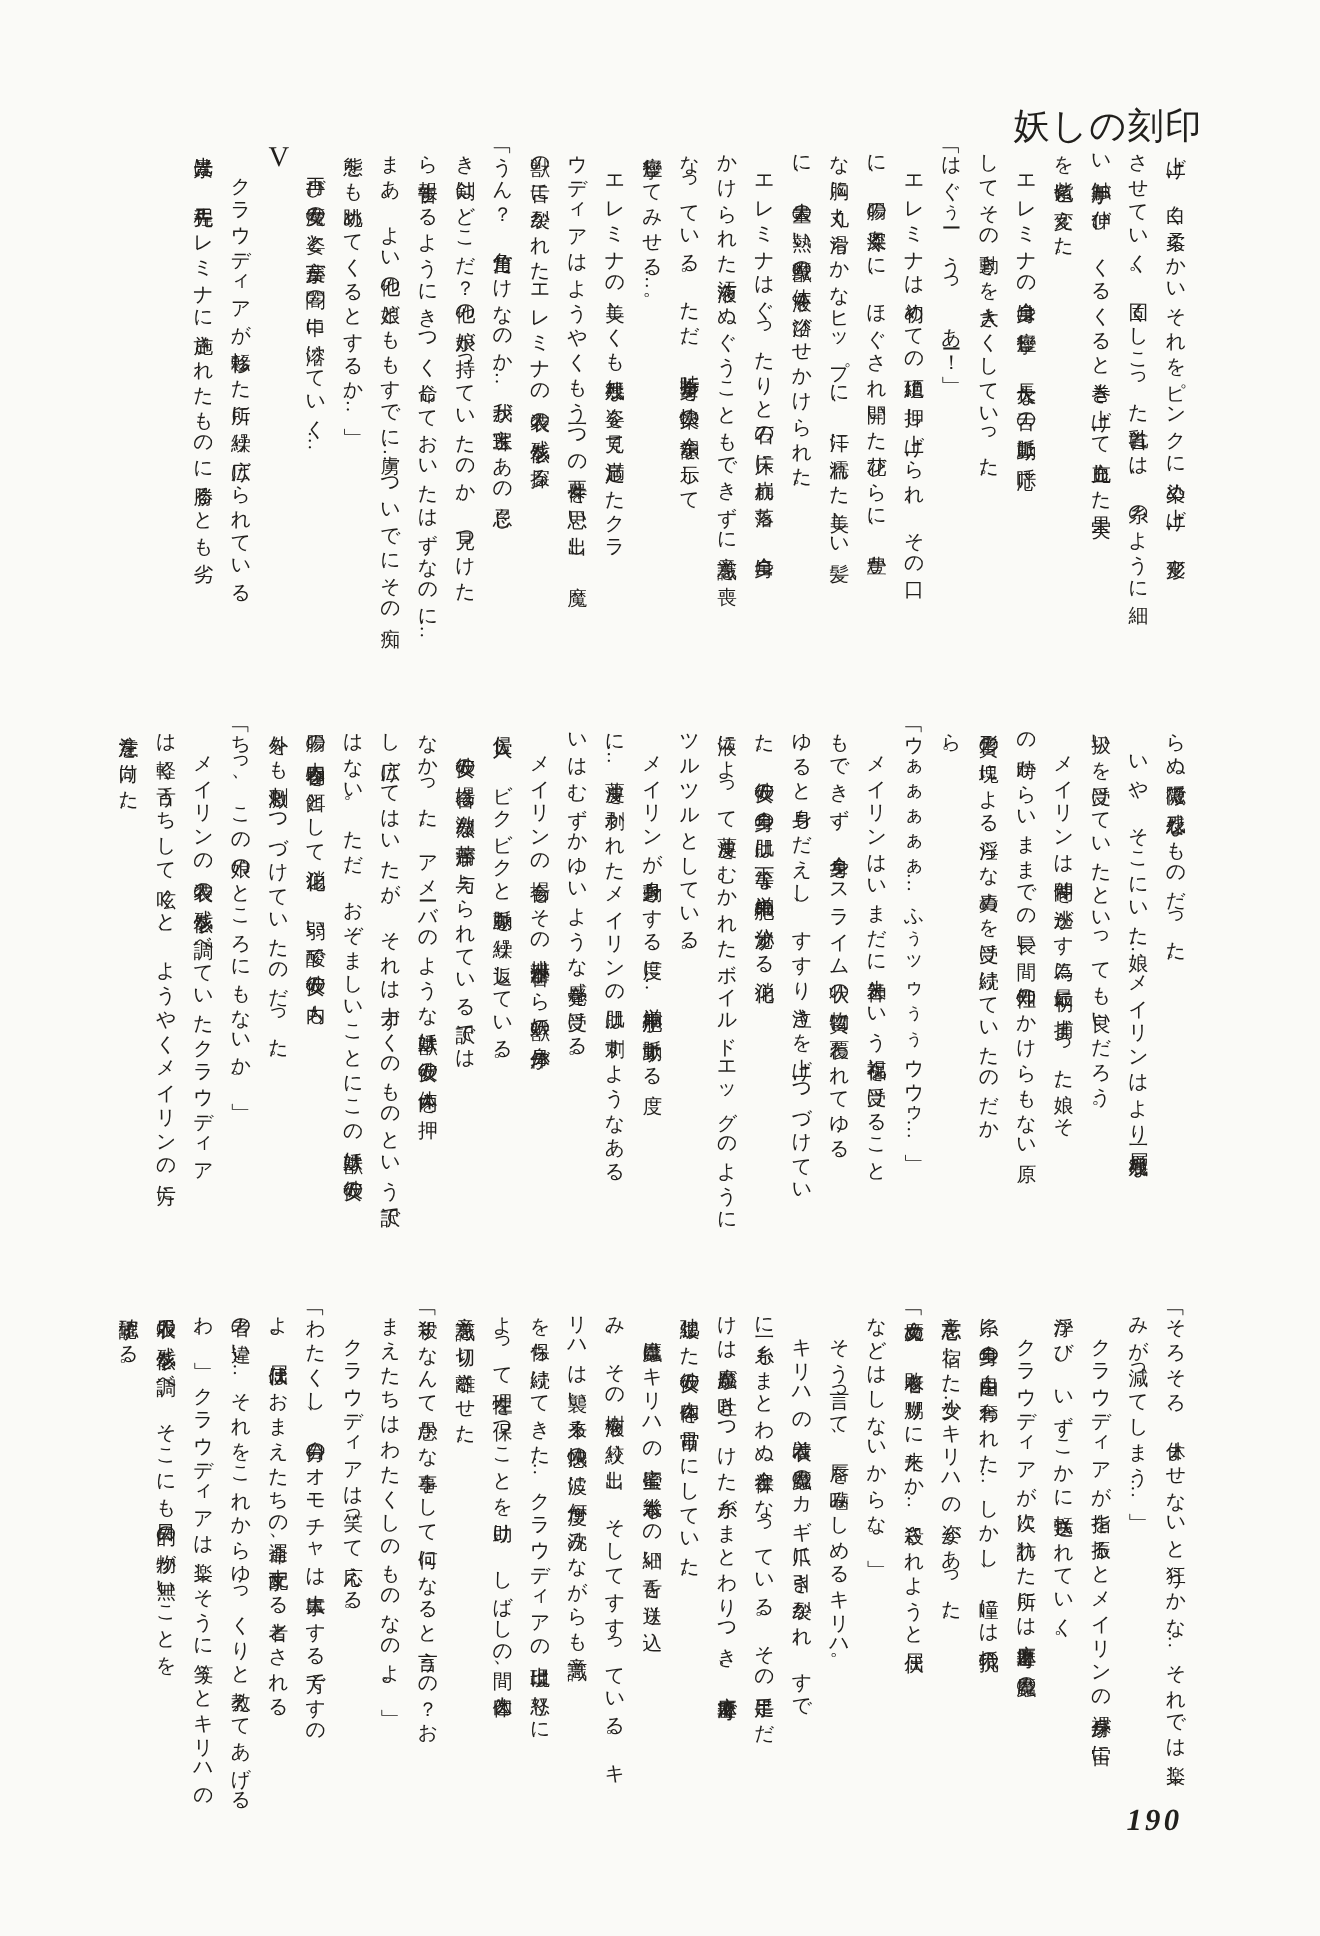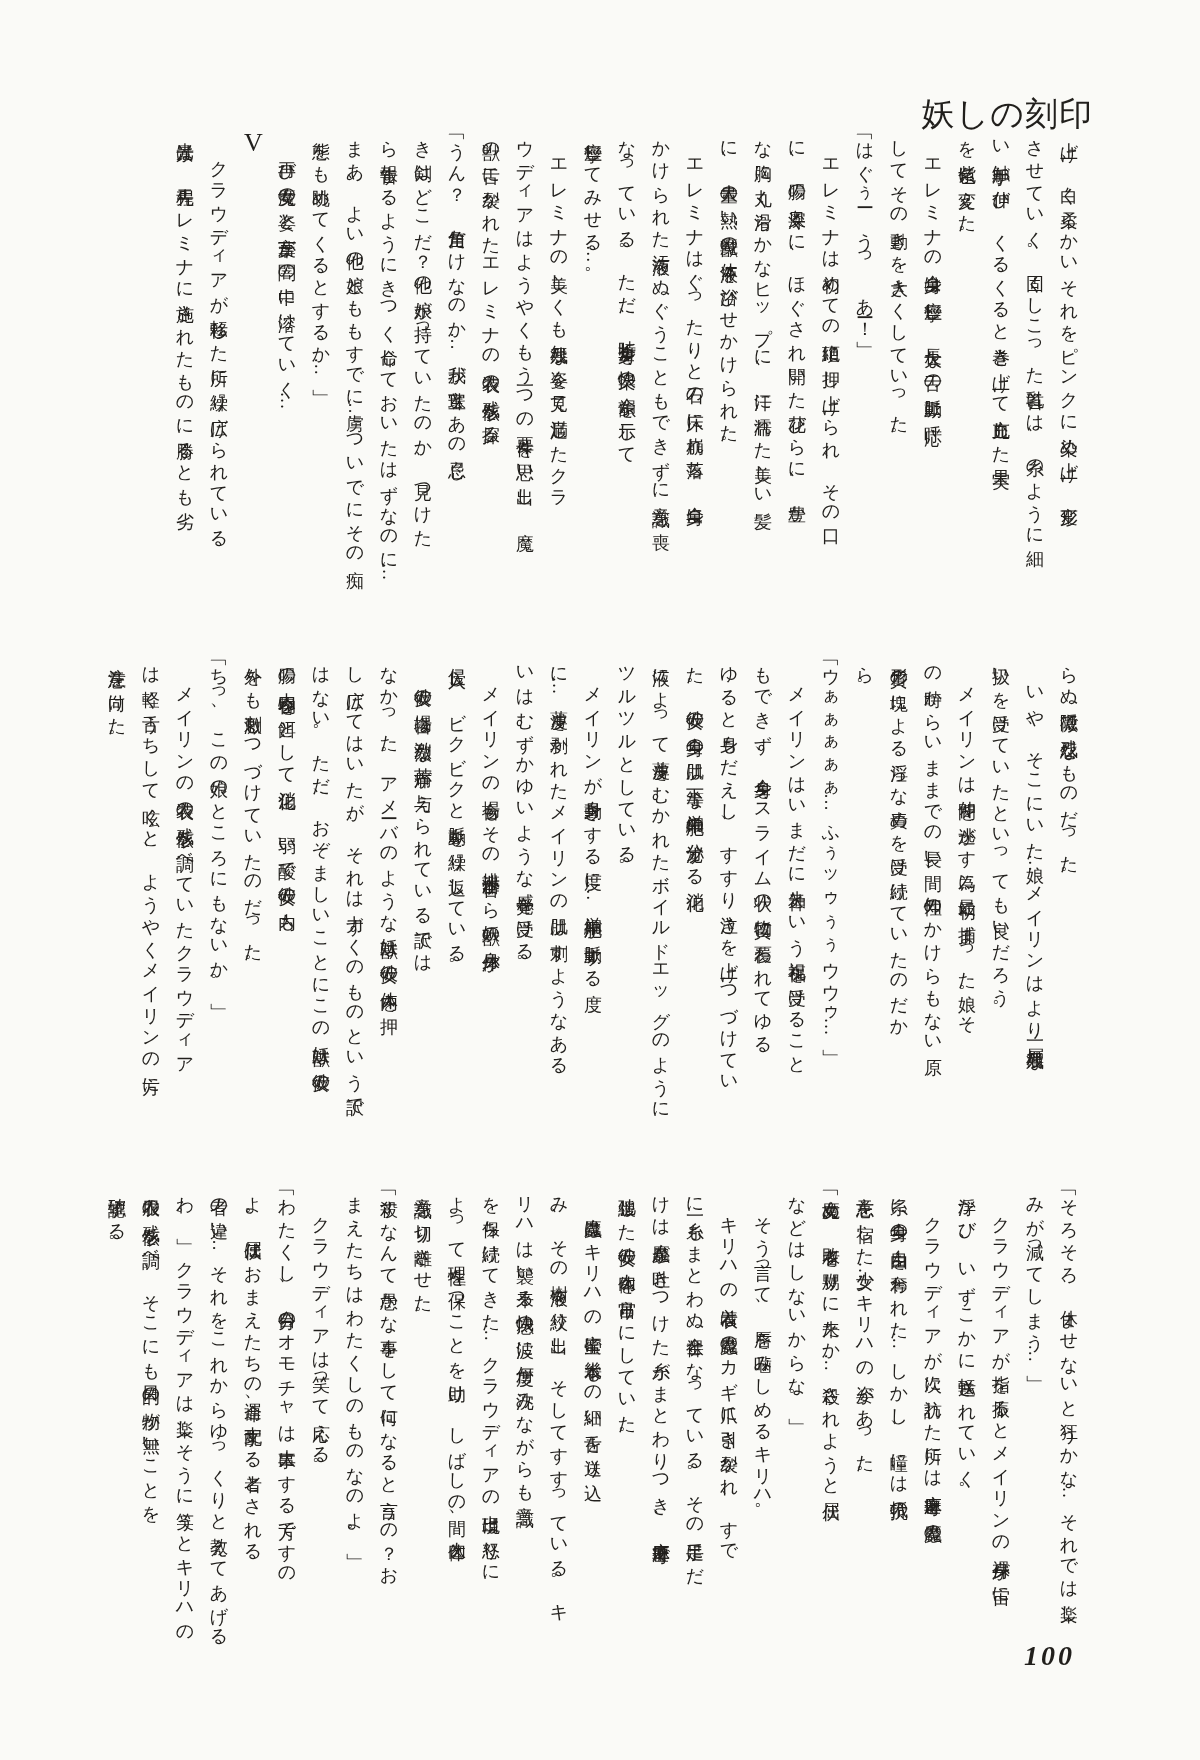--- a/index.html
+++ b/index.html
@@ -142,14 +142,14 @@
       <p>「殺すなんて愚かな事をして何になると言うの？お</p>
       <p>まえたちはわたくしのものなのよ。」</p>
       <p>　クラウディアは笑って応える。</p>
       <p>「わたくし、自分のオモチャは大事にする方ですの</p>
       <p>よ。屈伏はおまえたちの運命、支配する者とされる</p>
       <p>者の違い…それをこれからゆっくりと教えてあげる</p>
       <p>わ。」　クラウディアは楽しそうに笑うとキリハの</p>
       <p>衣服の残骸を調べ、そこにも目的の物が無いことを</p>
       <p>確認する。</p>
     </section>
-  <div class="page-number">100</div>
+  <div class="page-number">190</div>
 </main>
 
 </body></html>

